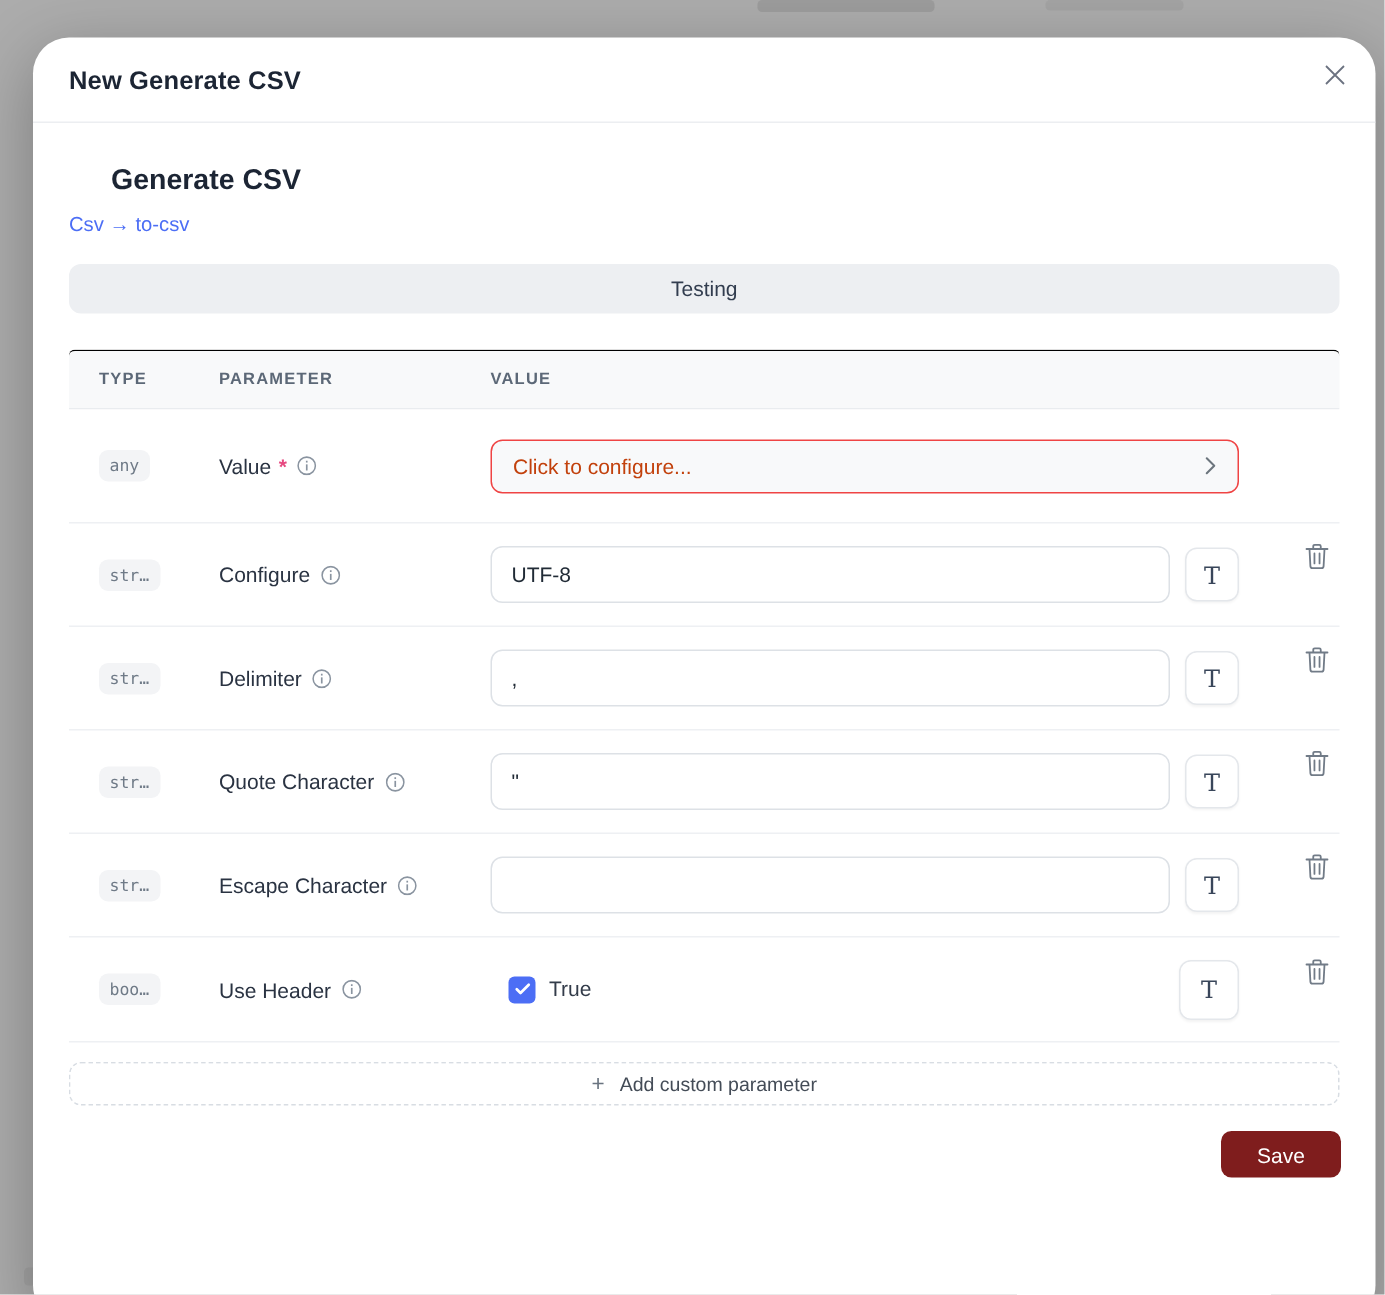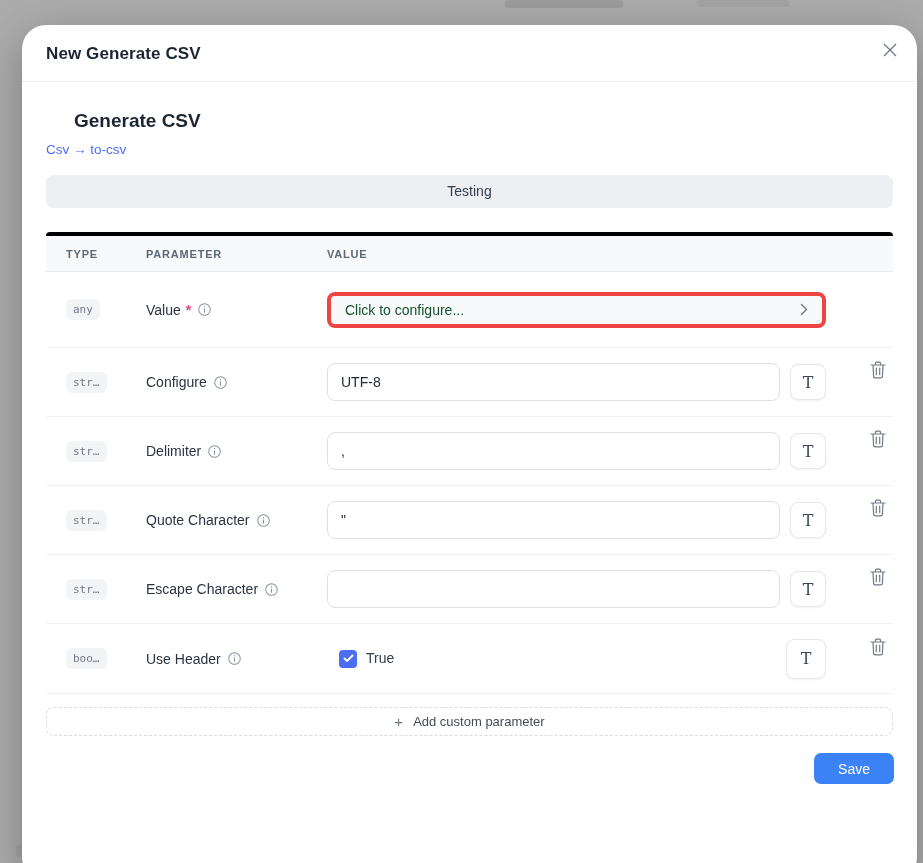--- a/index.html
+++ b/index.html
@@ -38,43 +38,43 @@
   .agent-name { font-size:19px; font-weight:700; color:#1c2534;margin-left:28px; }
   .breadcrumb { display:inline-block; margin-top:10px; font-size:13.5px; color:#4c6ef5; text-decoration:none; cursor:pointer; }
 
   .tabs { margin-top:17px; display:flex; background:#edeff2; border-radius:8px; padding:2px; }
   .tab { flex:1; height:29px; line-height:29px; text-align:center; font-size:14px; color:#323d4f; border-radius:6px; cursor:pointer; }
   .tab.active { background:#fff; box-shadow:0 1px 3px rgba(0,0,0,.14); }
 
   .table { margin-top:24px; }
   .thead {
     display:flex; align-items:center; height:40px; background:#f8f9fa;
-    border-top:4px solid #000000; border-bottom:1px solid #e9ecef;
+    border-top:1px solid #000000; border-bottom:1px solid #e9ecef;
     padding:0 20px; font-size:11px; letter-spacing:.8px; color:#5c6877; font-weight:600;
     border-radius:4px 4px 0 0;
   }
   .col-type { width:80px; } .col-param { width:181px; } .col-value { flex:1; }
 
   .row { display:flex; align-items:center; min-height:69px; padding-left:20px; border-bottom:1px solid #eef0f3; }
   .row.first { min-height:76px; }
   .row.last { min-height:70px; }
   .cell-type { width:80px; flex:none; }
   .badge {
     display:inline-block; background:#f3f4f6; border-radius:6px; padding:4px 7px;
     font-family:"DejaVu Sans Mono", monospace; font-size:11px; color:#6f7a87; white-space:nowrap;
   }
   .cell-param { width:181px; flex:none; display:flex; align-items:center; gap:5px; font-size:14px; font-weight:500; color:#2a3342; }
   .req-mark { color:#e64980; font-weight:700; }
   .info-icon { display:flex; margin-left:2px; }
   .cell-value { width:499px; flex:none; display:flex; align-items:center; gap:10px; }
 
   .configure-btn {
     width:100%; height:36px; display:flex; align-items:center; justify-content:space-between;
-    padding:0 14px; background:#f8f9fa; border:4px solid #ef4444; border-radius:8px;
-    font-size:14px; color:#14532d; cursor:pointer; font-family:inherit;
+    padding:0 14px; background:#f8f9fa; border:1px solid #ef4444; border-radius:8px;
+    font-size:14px; color:#c2410c; cursor:pointer; font-family:inherit;
   }
   .text-input {
     flex:1; height:38px; border:1px solid #dde1e6; border-radius:8px; padding:0 13px;
     font-size:14px; color:#212b36; outline:none; font-family:inherit; min-width:0;
   }
   .t-btn {
     width:36px; height:36px; flex:none; background:#fff; border:1px solid #e4e7eb; border-radius:8px;
     box-shadow:0 1px 2px rgba(0,0,0,.05); display:flex; align-items:center; justify-content:center; cursor:pointer;
   }
   .t-btn.lg { width:40px; height:40px; margin-left:auto; }
@@ -88,21 +88,21 @@
 
   .add-param {
     margin-top:13px; width:100%; height:29px; display:flex; align-items:center; justify-content:center; gap:10px;
     background:#fff; border:1px dashed #d8dde3; border-radius:8px;
     font-size:13px; color:#444c57; cursor:pointer; font-family:inherit;
   }
   .plus-glyph { font-size:15px; color:#6a7480; }
 
   .modal-footer { padding:17px 23px; display:flex; justify-content:flex-end; }
   .save-btn {
-    background:#3b82f6; color:#fff; border:none; border-radius:7px;
+    background:#7f1d1d; color:#fff; border:none; border-radius:7px;
     height:31px; padding:0 24px; font-size:14px; cursor:pointer; font-family:inherit;
   }
 </style>
 </head>
 <body>
 
 <div class="bg-shape bg-top-1"></div>
 <div class="bg-shape bg-top-2"></div>
 <div class="bg-shape bg-bot-1"></div>
 <div class="bg-shape bg-bot-2"></div>

